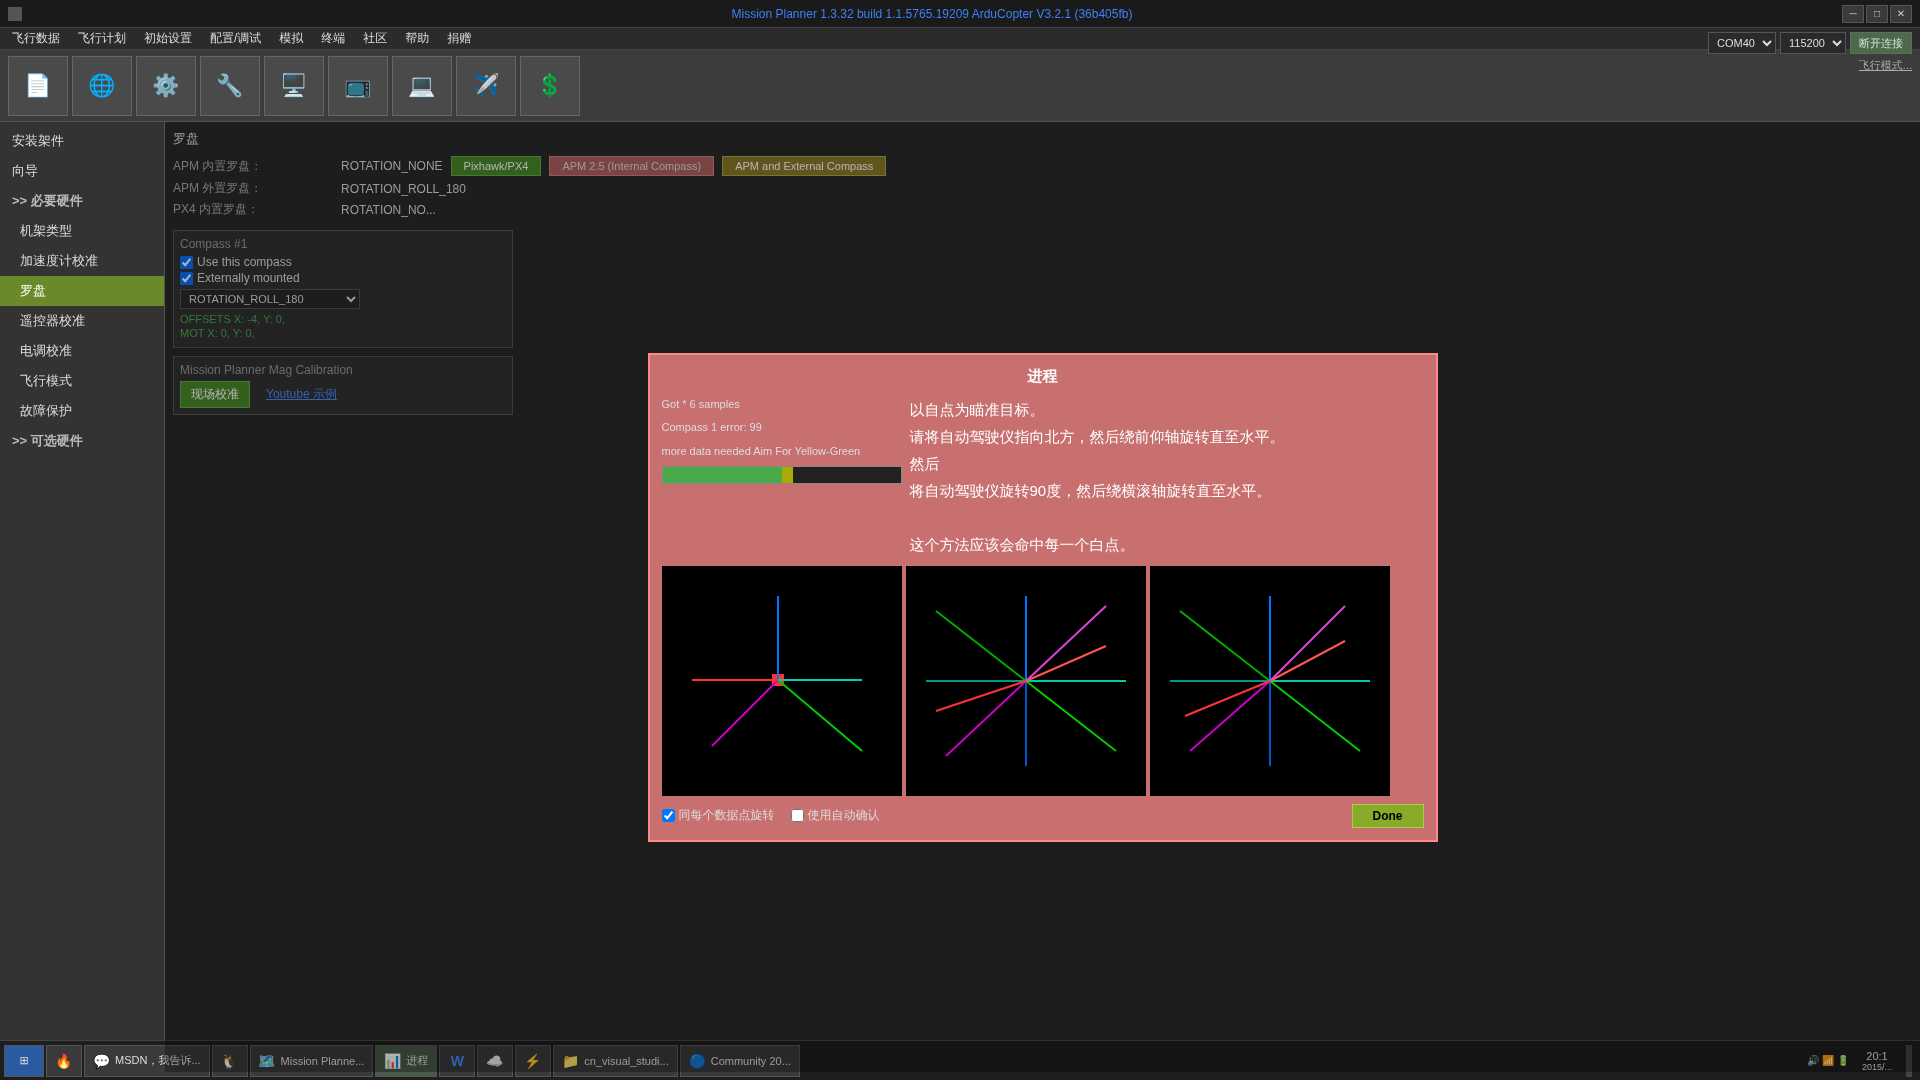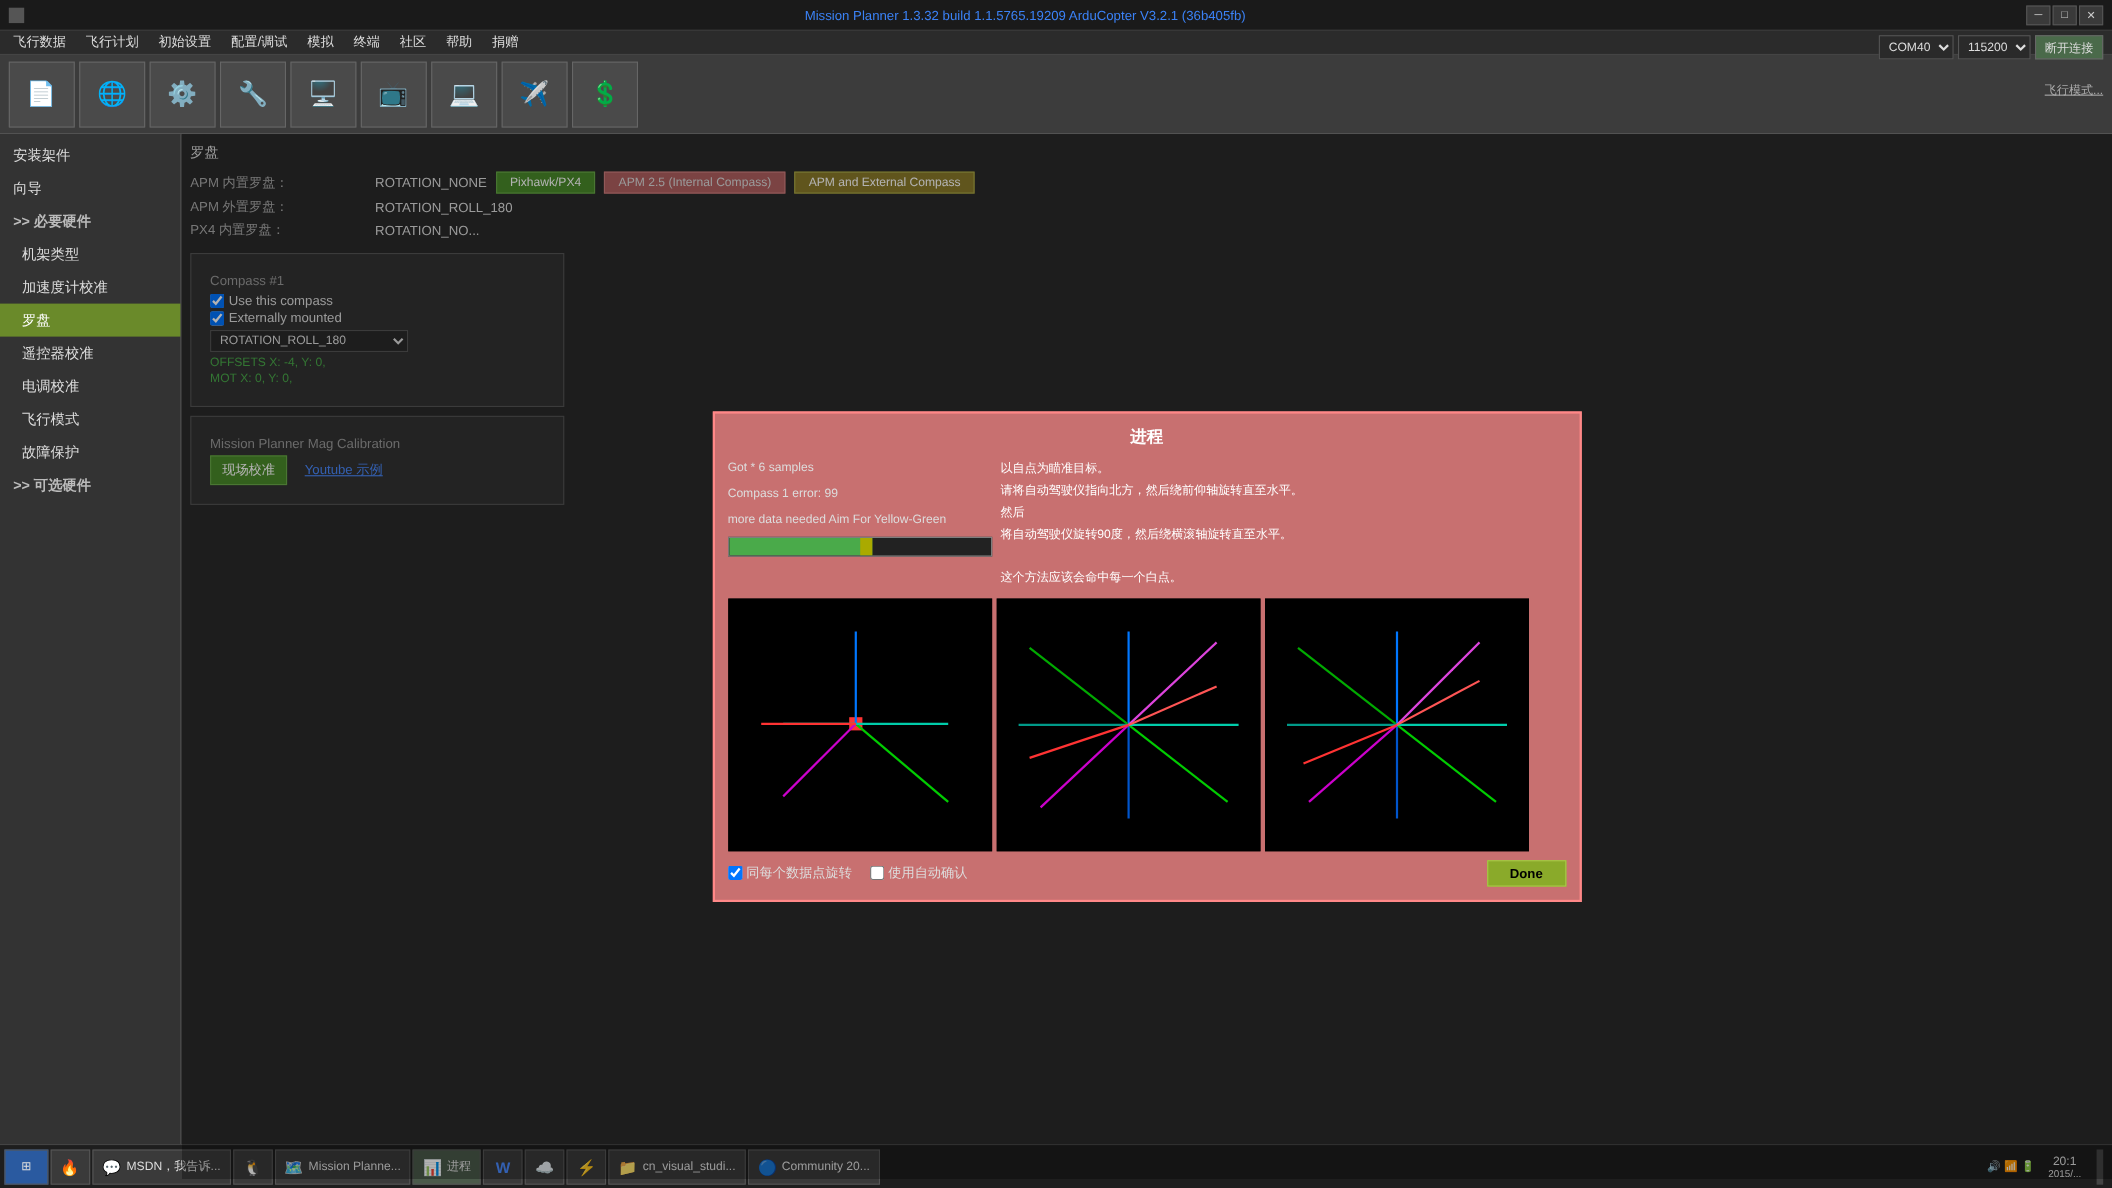--- a/index.html
+++ b/index.html
@@ -47,21 +47,21 @@
     
     .apm-row { display: flex; align-items: center; gap: 8px; margin-bottom: 4px; font-size: 12px; color: #ccc; }
     .apm-label { min-width: 160px; color: #aaa; }
     .apm-value { color: #ddd; }
     .tab-btn { padding: 3px 12px; border: 1px solid #666; background: #3a3a3a; color: #ddd; font-size: 11px; cursor: pointer; }
     .tab-btn.active-green { background: #4a8a2a; border-color: #6aaa4a; color: #fff; }
     .tab-btn.active-yellow { background: #8a7a2a; border-color: #aaaa4a; color: #fff; }
 
     
     #left-panel { width: 340px; float: left; margin-right: 8px; }
-    .compass-section { border: 1px solid #555; padding: 17px; margin-bottom: 8px; background: #333; }
+    .compass-section { border: 1px solid #555; padding: 6px; margin-bottom: 8px; background: #333; }
     .section-title { font-size: 12px; color: #999; margin-bottom: 4px; }
     .checkbox-row { display: flex; align-items: center; gap: 4px; margin: 2px 0; font-size: 12px; }
     .rotation-dropdown { background: #2a2a2a; border: 1px solid #555; color: #ddd; padding: 2px 4px; font-size: 11px; width: 180px; }
     .offsets-row { font-size: 11px; color: #4aaa4a; margin: 2px 0; }
 
     
     .cal-btn { padding: 4px 10px; font-size: 12px; cursor: pointer; border: 1px solid #666; }
     .cal-btn.green { background: #4a8a2a; color: #fff; border-color: #6aaa4a; }
     .cal-btn.blue { background: transparent; color: #4a8aff; border-color: #4a8aff; text-decoration: underline; }
 
@@ -69,21 +69,21 @@
     #modal-overlay { position: absolute; top: 0; left: 0; width: 100%; height: 100%; background: rgba(0,0,0,0.3); display: flex; align-items: center; justify-content: center; z-index: 100; }
     #modal { background: #c87070; border: 2px solid #ff8888; width: 790px; padding: 12px; }
     #modal-title { text-align: center; font-size: 15px; color: #fff; font-weight: bold; margin-bottom: 10px; }
     #modal-body { display: flex; gap: 8px; }
     #modal-left { width: 240px; }
     #modal-right { flex: 1; }
     .modal-log { font-size: 11px; color: #ddd; line-height: 1.6; margin-bottom: 6px; }
     .progress-bar { height: 18px; background: #222; border: 1px solid #888; margin: 6px 0; position: relative; overflow: hidden; }
     .progress-fill { height: 100%; background: #4aaa4a; width: 55%; }
     .progress-yellow { background: #aaaa00; width: 5%; position: absolute; left: 50%; top: 0; height: 100%; }
-    .instructions { font-size: 11px; color: #fff; line-height: 1.8; }
+    .instructions { font-size: 15px; color: #fff; line-height: 1.8; }
     
     
     #compass-visuals { display: flex; gap: 4px; margin-top: 8px; }
     .compass-vis { width: 240px; height: 230px; background: #000; position: relative; overflow: hidden; }
     
     
     #modal-bottom { display: flex; align-items: center; justify-content: space-between; margin-top: 8px; }
     .bottom-checks { display: flex; gap: 16px; align-items: center; }
     .done-btn { padding: 4px 20px; background: #8aaa2a; border: 1px solid #aaca4a; color: #000; font-size: 12px; cursor: pointer; font-weight: bold; }
 
@@ -148,21 +148,21 @@
   <div class="toolbar-btn">
     <span class="toolbar-icon">💻</span>
   </div>
   <div class="toolbar-btn">
     <span class="toolbar-icon">✈️</span>
   </div>
   <div class="toolbar-btn">
     <span class="toolbar-icon">💲</span>
   </div>
 
-  <div id="topright" style="margin-left: auto; display: flex; flex-direction: column; gap: 20px; align-items: flex-end;">
+  <div id="topright" style="margin-left: auto; display: flex; flex-direction: column; gap: 4px; align-items: flex-end;">
     <div style="display: flex; gap: 4px; align-items: center;">
       <select class="comport-select">
         <option>COM40</option>
       </select>
       <select class="comport-select">
         <option>115200</option>
       </select>
       <button class="connect-btn">断开连接</button>
     </div>
     <span class="stats-link">飞行模式...</span>

